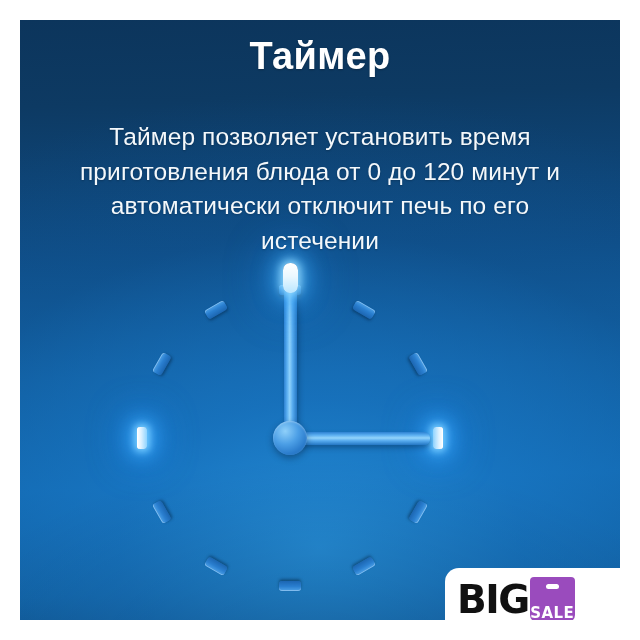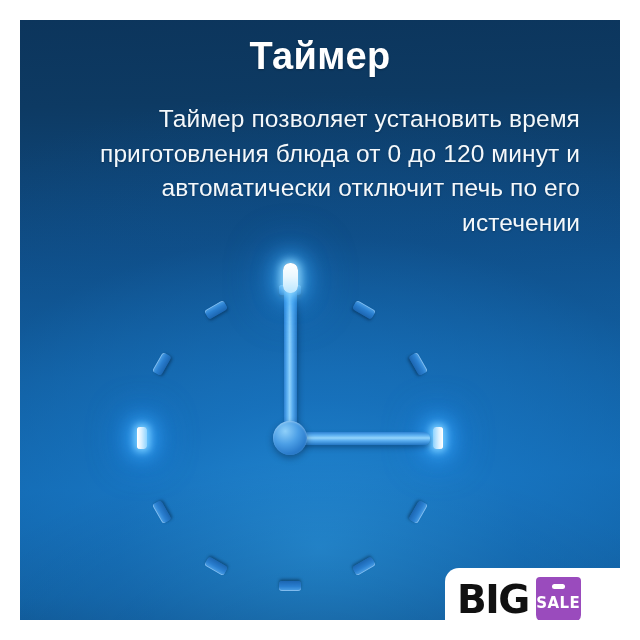--- a/index.html
+++ b/index.html
@@ -53,29 +53,28 @@
   }
   .title{
     font-size:38px;
     font-weight:700;
     color:#ffffff;
     letter-spacing:0.3px;
     line-height:1.1;
     text-shadow:0 1px 2px rgba(0,0,0,0.25);
   }
   .body{
-    margin-top:24px;
+    margin-top:42px;
     font-size:24.5px;
     font-weight:400;
     color:#f4f8fb;
     line-height:1.42;
     letter-spacing:0.1px;
-    padding:0 40px;
+    padding:0 56px;
     text-shadow:0 1px 2px rgba(0,0,0,0.22);
-    text-align:right;
   }
 
   
   .clock{
     position:absolute;
     left:120px;  
     top:268px;   
     width:360px; height:360px;
     transform:translate(-30px,-30px);
     z-index:3;
@@ -168,24 +167,24 @@
     font-family:"DejaVu Sans", sans-serif;
     font-size:39px;
     font-weight:700;
     color:#111111;
     letter-spacing:-1.5px;
     line-height:1;
   }
   .logo-bag{
     position:relative;
     width:45px; height:45px;
-    margin-left:7px;
+    margin-left:1px;
     background:#9a4bbd;
     border-radius:4px 4px 7px 7px;
-    display:flex; align-items:center; justify-content:center;
+    display:flex; align-items:flex-end; justify-content:center;
   }
   .logo-bag .handle{
     position:absolute;
     top:7px; left:50%;
     width:13px; height:5px;
     margin-left:-6.5px;
     border-radius:3px;
     background:#ffffff;
   }
   .logo-sale{

